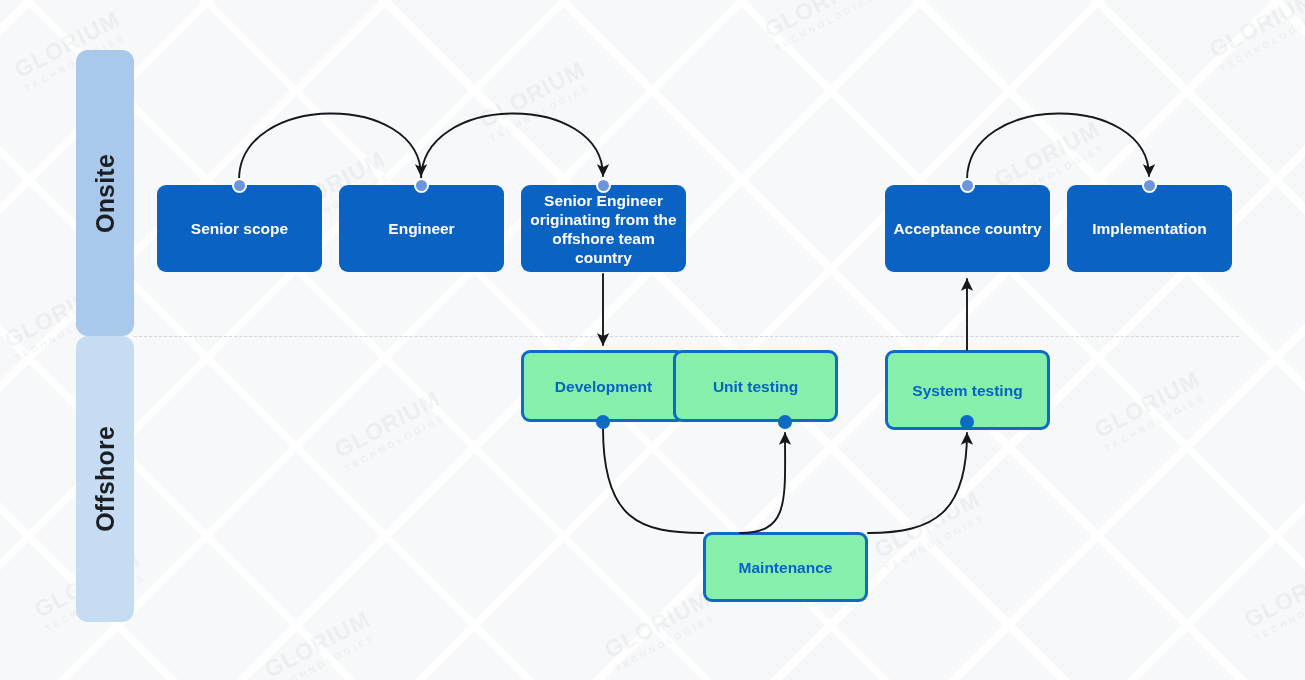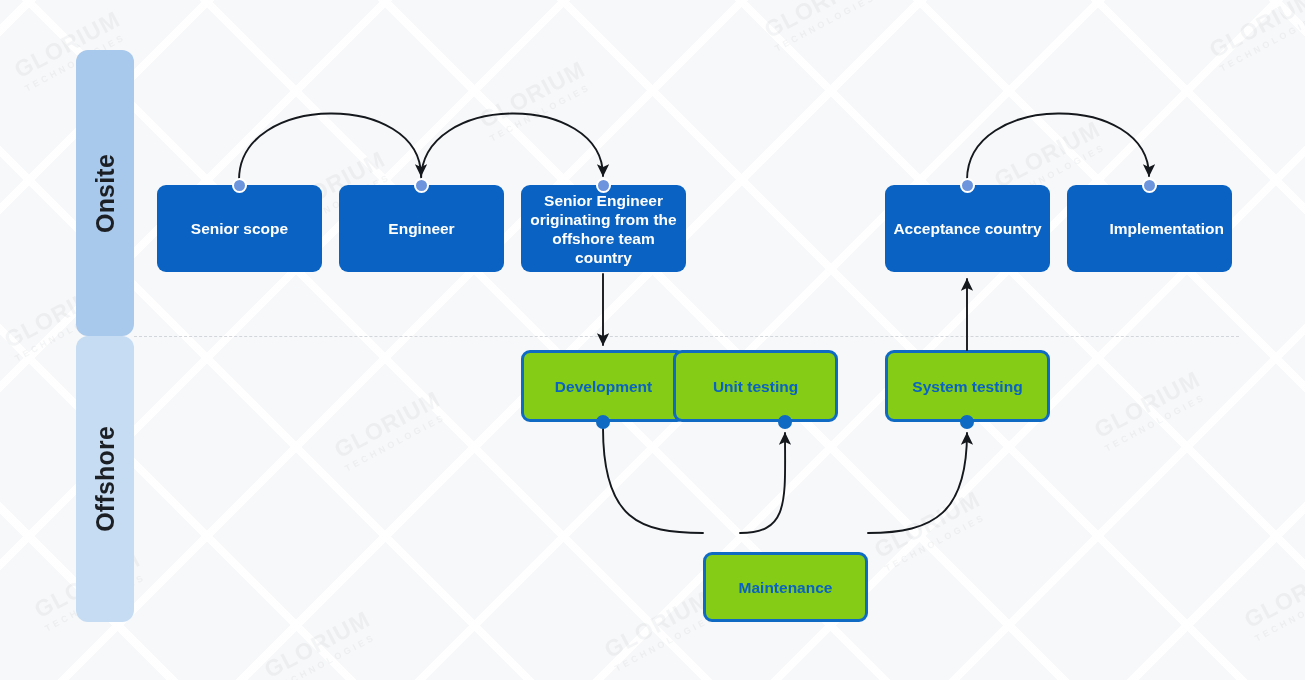--- a/index.html
+++ b/index.html
@@ -86,21 +86,21 @@
     font-size: 15.5px;
     line-height: 19px;
     padding: 4px 8px;
   }
   .node.filled {
     background: #0a62c2;
     color: #ffffff;
     border: none;
   }
   .node.outline {
-    background: #84cc16;
+    background: #86efac;
     color: #0a62c2;
     border: 3px solid #0f6ac4;
   }
 
   
   .dot {
     position: absolute;
     border-radius: 50%;
     box-sizing: border-box;
     z-index: 6;
@@ -229,33 +229,33 @@
   </div>
   <div class="node filled" id="node-analysis" style="left: 339px; top: 185px; width: 165px; height: 87px;">
     <span>Engineer</span>
   </div>
   <div class="node filled" id="node-senior-engineer" style="left: 521px; top: 185px; width: 165px; height: 87px; align-items: center;">
     <span>Senior Engineer originating from the offshore team country</span>
   </div>
   <div class="node filled" id="node-acceptance-testing" style="left: 885px; top: 185px; width: 165px; height: 87px;">
     <span>Acceptance country</span>
   </div>
-  <div class="node filled" id="node-implementation" style="left: 1067px; top: 185px; width: 165px; height: 87px; justify-content: flex-end;">
+  <div class="node filled" id="node-implementation" style="left: 1067px; top: 185px; width: 165px; height: 87px;">
     <span>Implementation</span>
   </div>
   <div class="node outline" id="node-development" style="left: 521px; top: 350px; width: 165px; height: 72px;">
     <span>Development</span>
   </div>
   <div class="node outline" id="node-unit-testing" style="left: 673px; top: 350px; width: 165px; height: 72px;">
     <span>Unit testing</span>
   </div>
-  <div class="node outline" id="node-system-testing" style="left: 885px; top: 350px; width: 165px; height: 72px;">
+  <div class="node outline" id="node-system-testing" style="left: 885px; top: 350px; width: 165px; height: 80px;">
     <span>System testing</span>
   </div>
-  <div class="node outline" id="node-maintenance" style="left: 703px; top: 552px; width: 165px; height: 70px;">
+  <div class="node outline" id="node-maintenance" style="left: 703px; top: 532px; width: 165px; height: 70px;">
     <span>Maintenance</span>
   </div>
 
   <div id="dot-layer">
       <div class="dot light" style="left: 231.5px; top: 177.5px;"></div>
       <div class="dot light" style="left: 413.5px; top: 177.5px;"></div>
       <div class="dot light" style="left: 595.5px; top: 177.5px;"></div>
       <div class="dot light" style="left: 959.5px; top: 177.5px;"></div>
       <div class="dot light" style="left: 1141.5px; top: 177.5px;"></div>
       <div class="dot solid" style="left: 596px; top: 415px;"></div>

